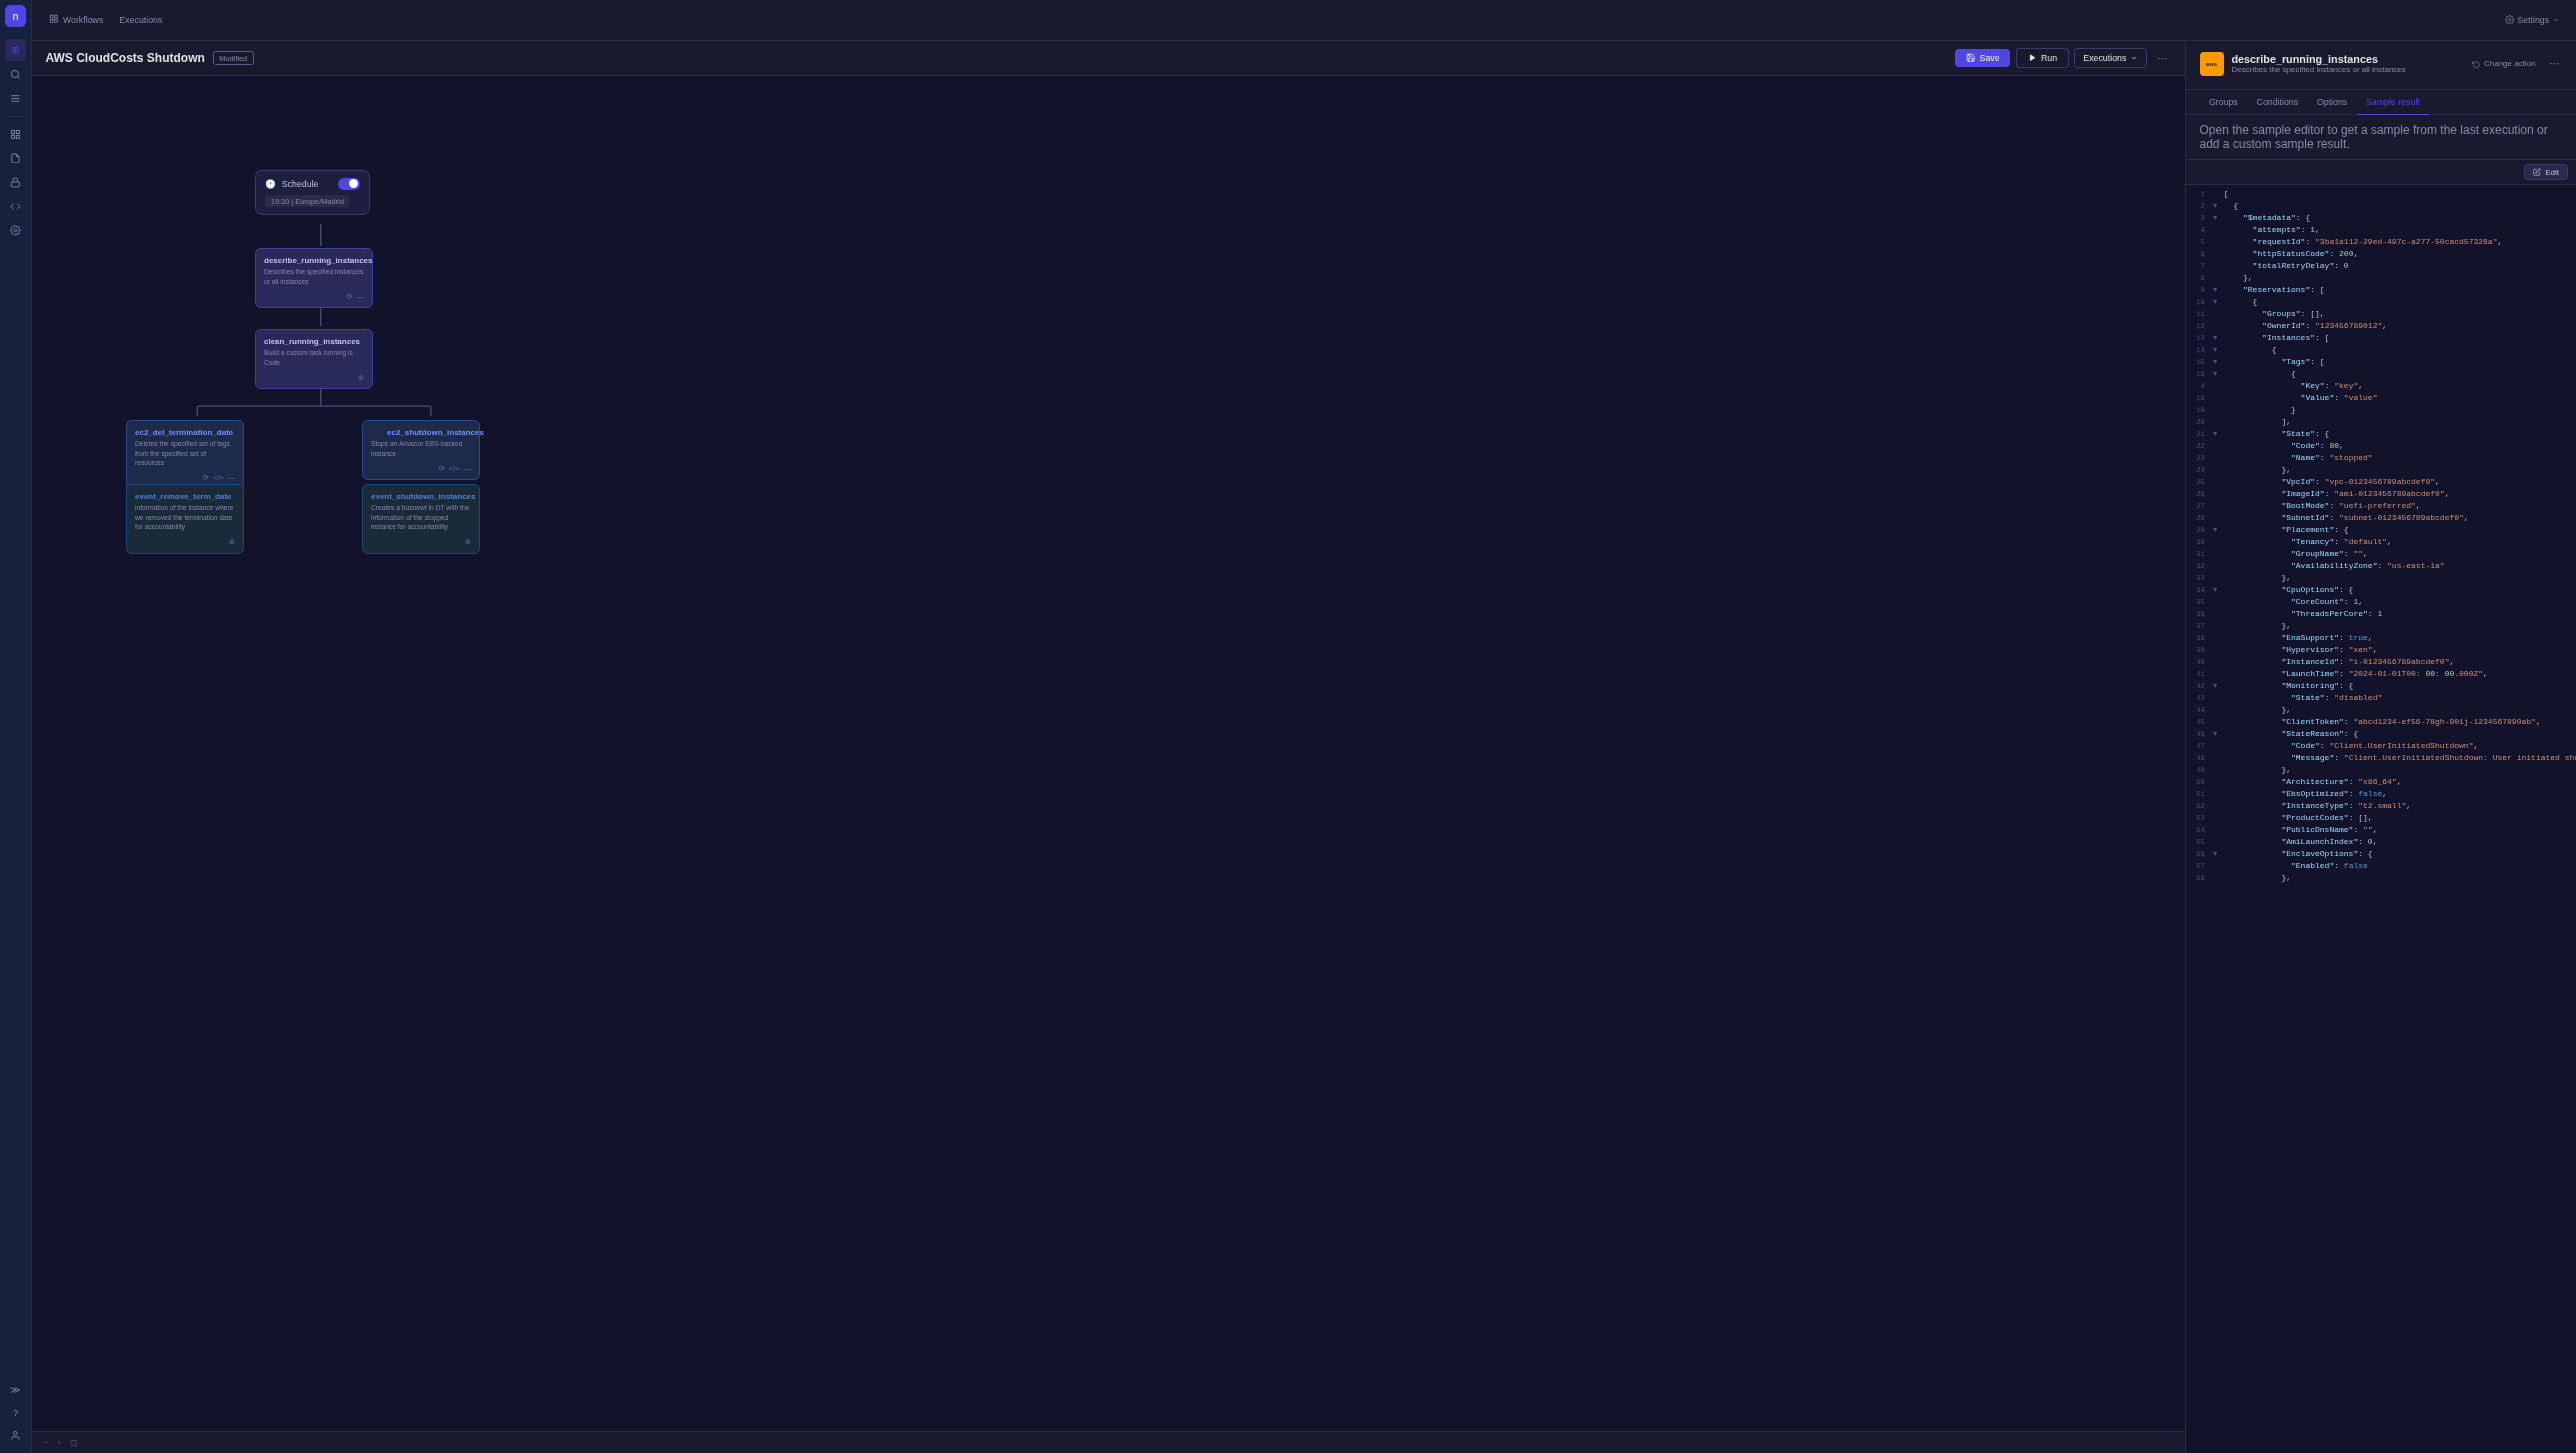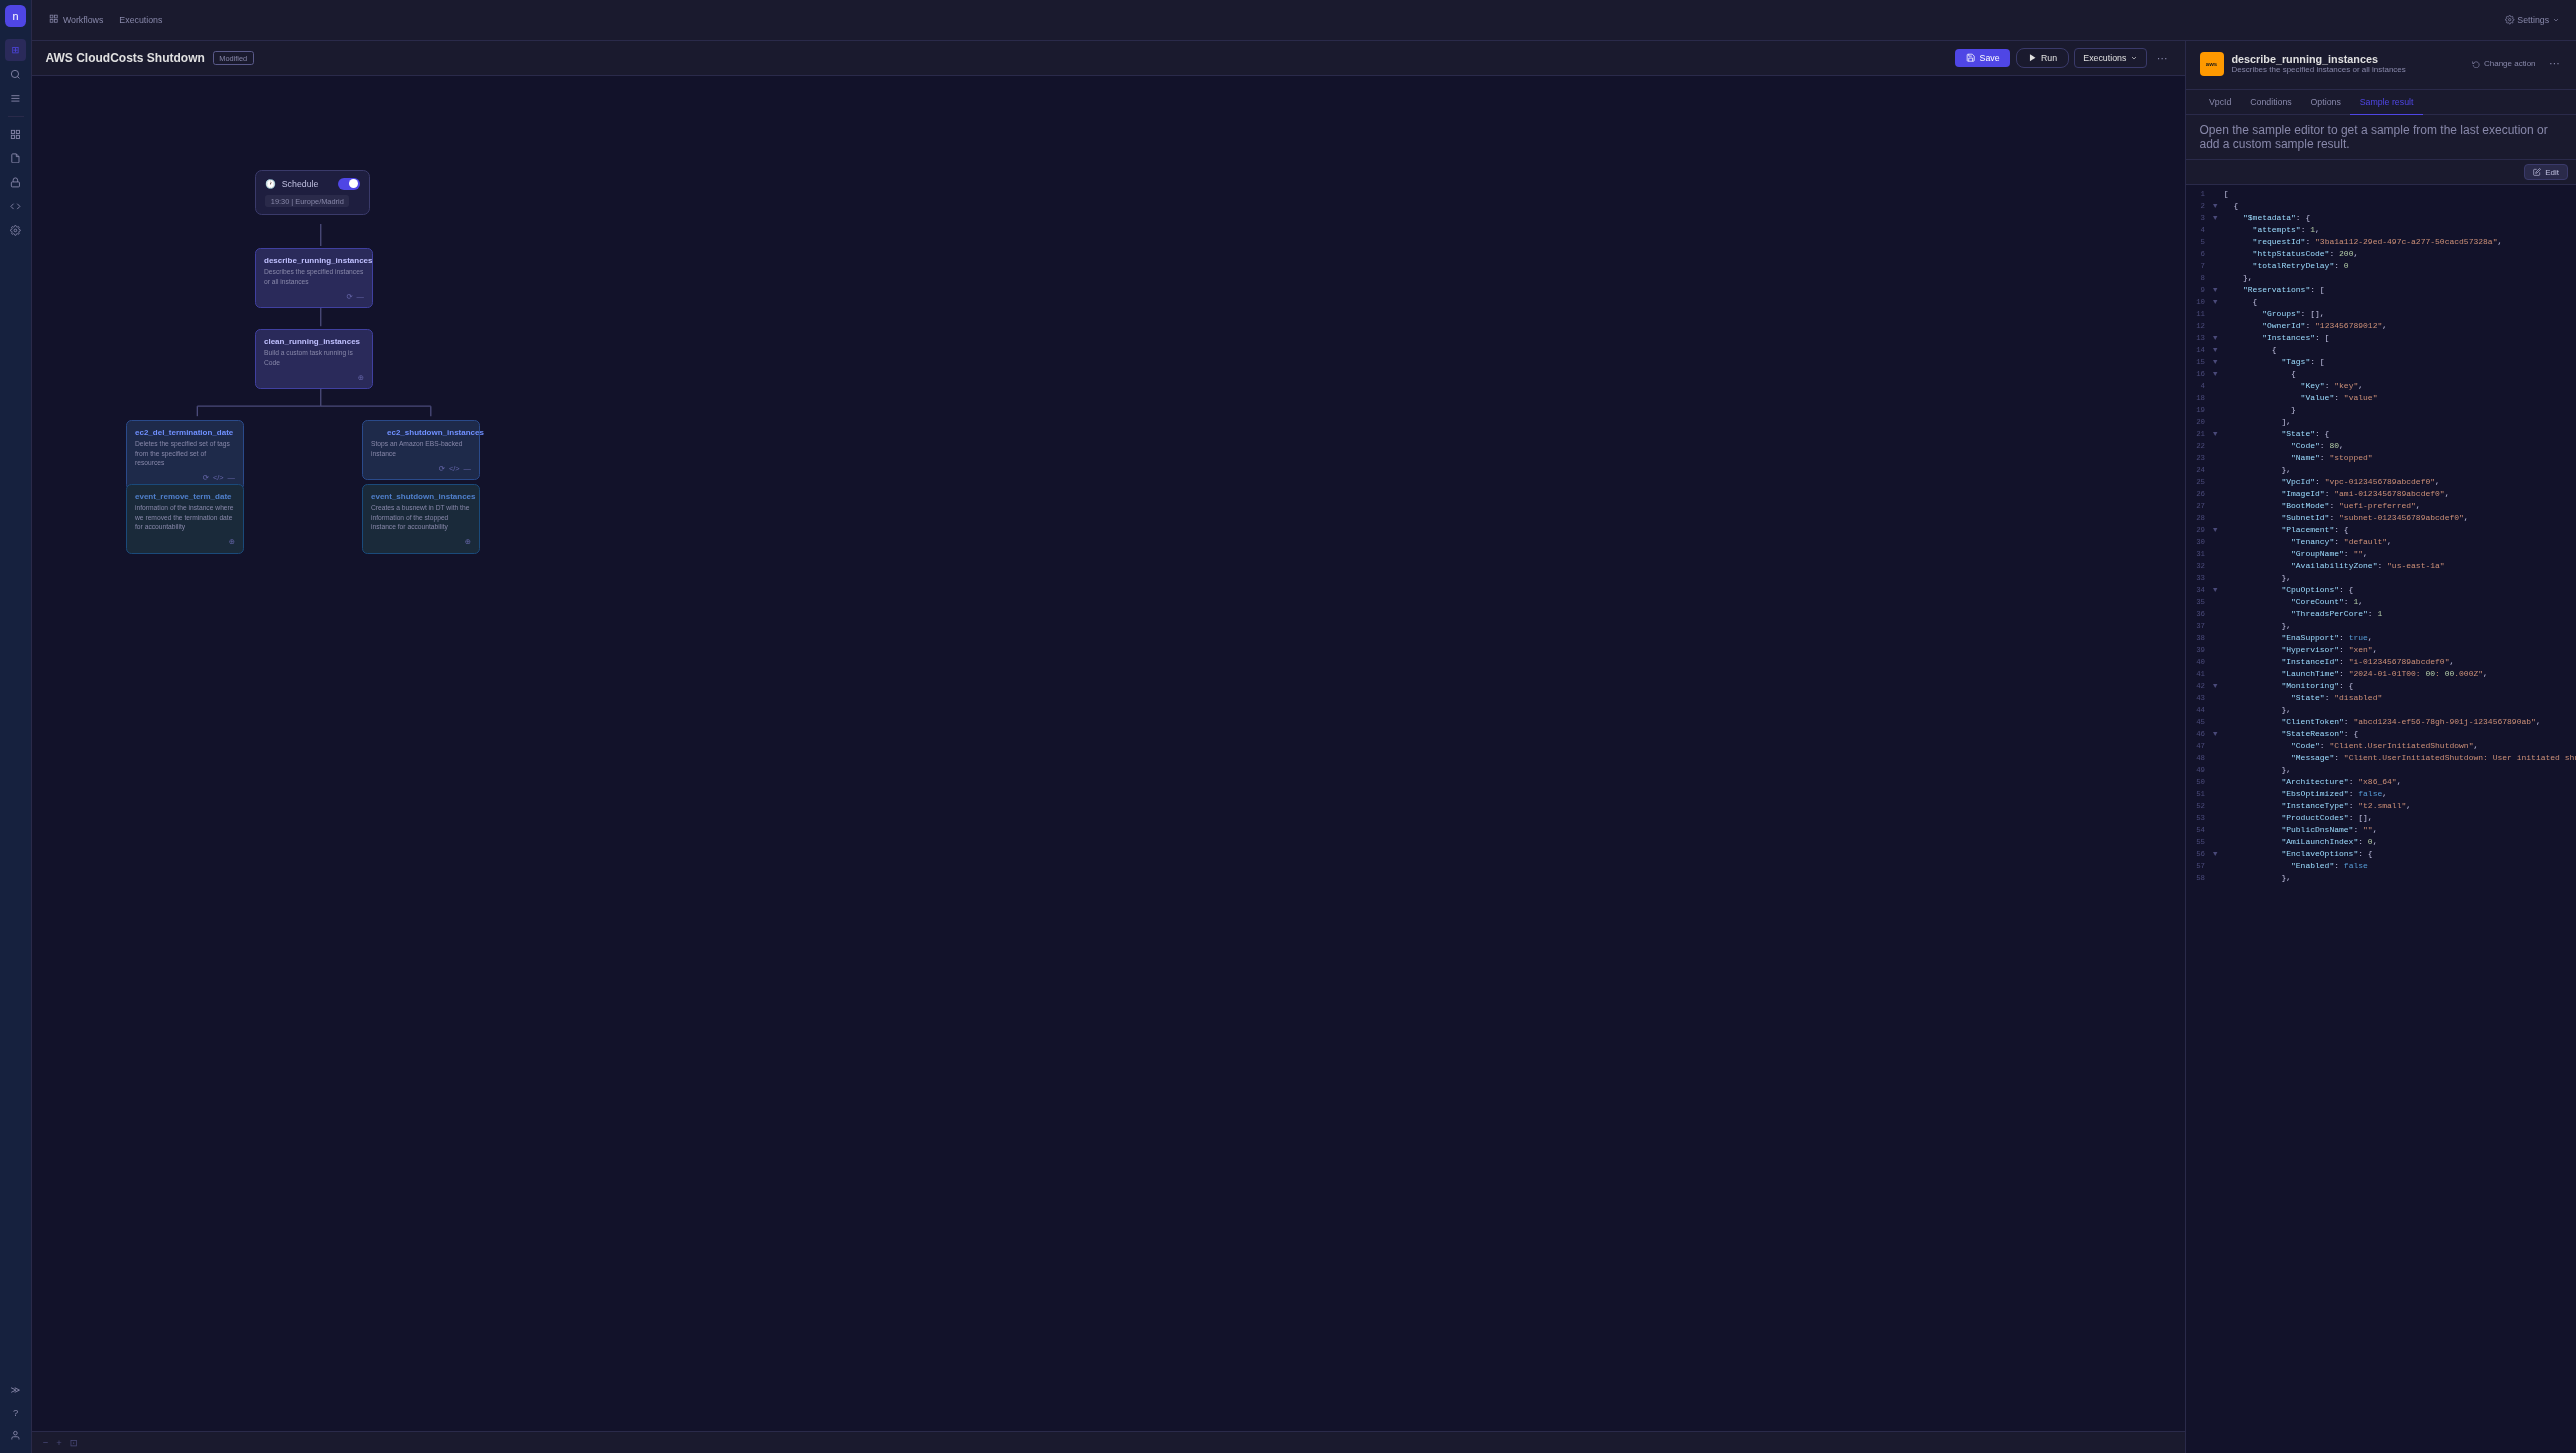--- a/index.html
+++ b/index.html
@@ -113,21 +113,21 @@
       border-radius: 4px;
       padding: 4px 10.8px;
       font-size: 8.8px;
       cursor: pointer;
       display: flex; align-items: center; gap: 4px;
     }
     .btn-run {
       background: transparent;
       color: #e0e0e0;
       border: 0.7px solid #3a3a6a;
-      border-radius: 8px;
+      border-radius: 3px;
       padding: 4px 10.8px;
       font-size: 8.8px;
       cursor: pointer;
       display: flex; align-items: center; gap: 4px;
     }
     .btn-executions {
       background: transparent;
       color: #e0e0e0;
       border: 0.7px solid #3a3a6a;
       border-radius: 4px;
@@ -660,21 +660,21 @@
                   <path d="M3.51 15a9 9 0 1 0 .49-3.6"></path>
                 </svg>
               <span>Change action</span>
             </div>
             <span class="panel-more">⋯</span>
           </div>
         </div>
       </div>
 
       <div class="panel-tabs">
-        <div class="tab">VpcId</div>
+        <div class="tab">Groups</div>
         <div class="tab">Conditions</div>
         <div class="tab">Options</div>
         <div class="tab active">Sample result</div>
       </div>
 
       <div class="panel-description">Open the sample editor to get a sample from the last execution or add a custom sample result.</div>
 
       <div class="code-editor">
         <div class="code-editor-header">
           <button class="edit-btn">

